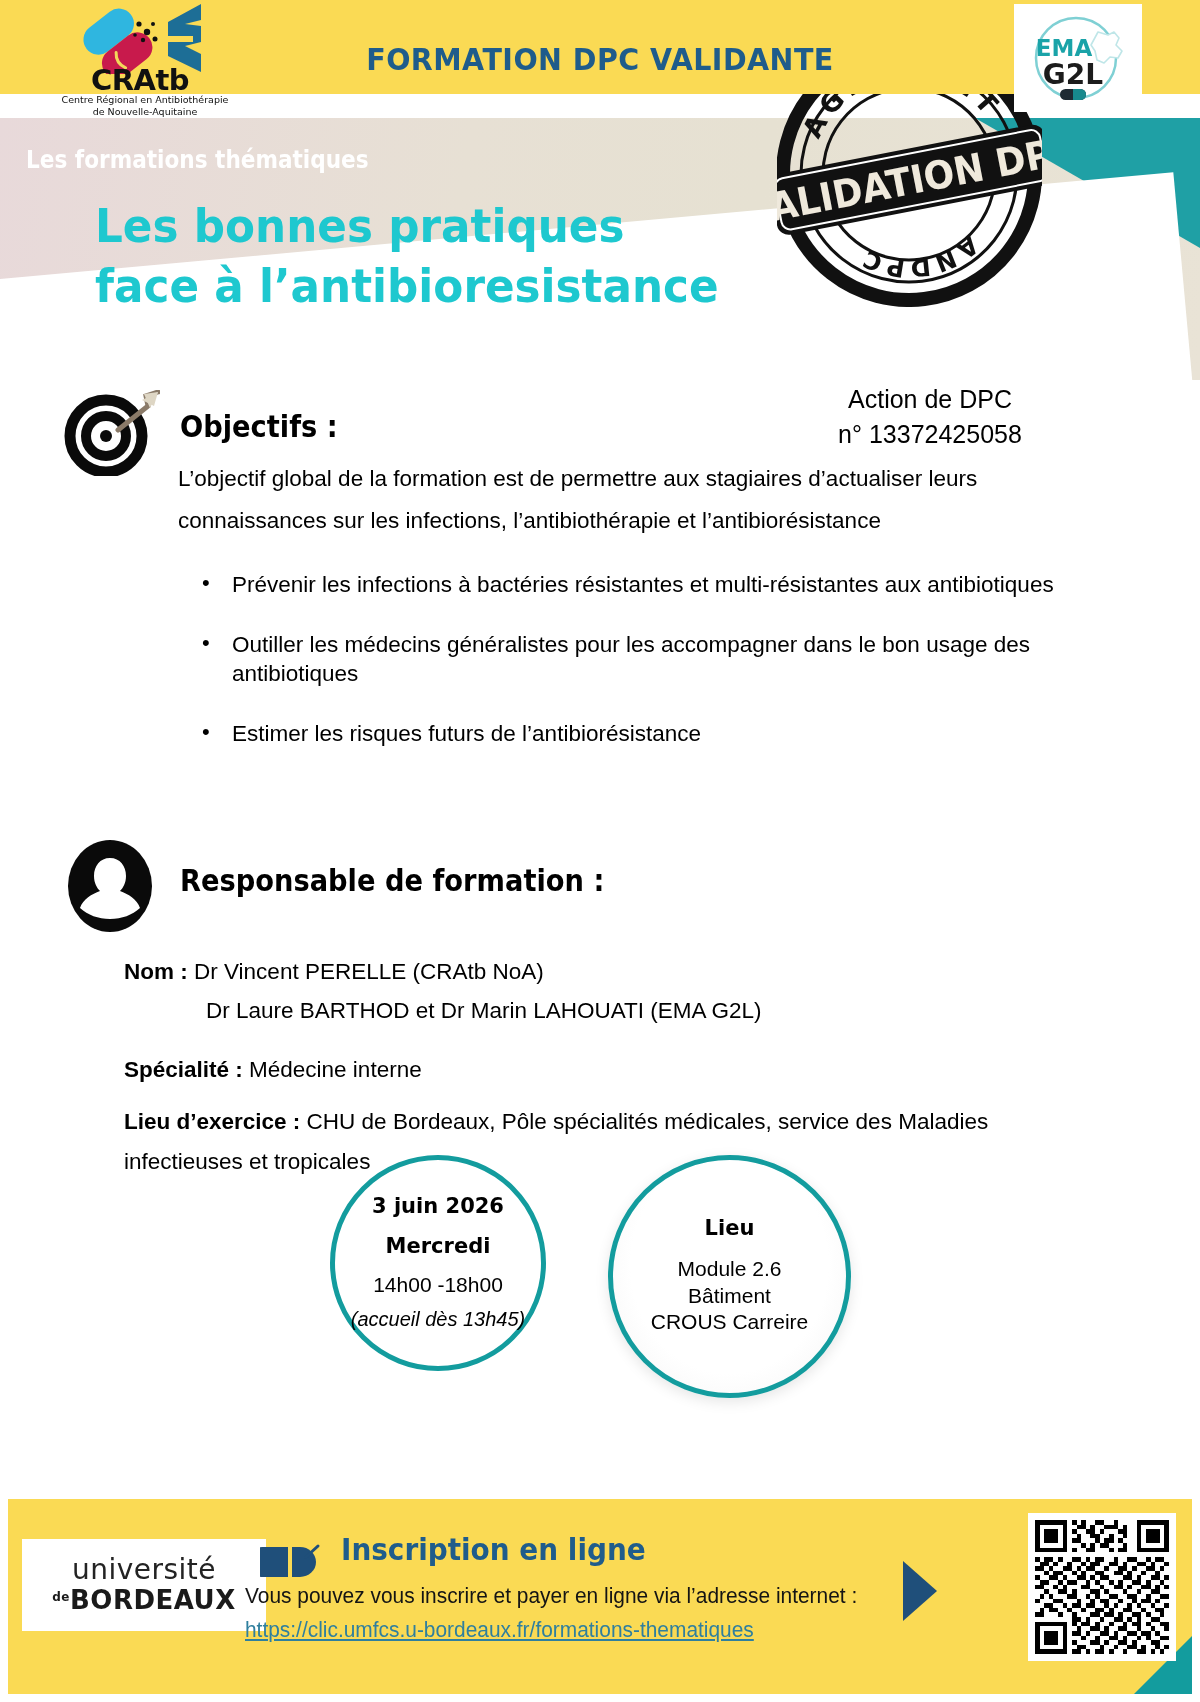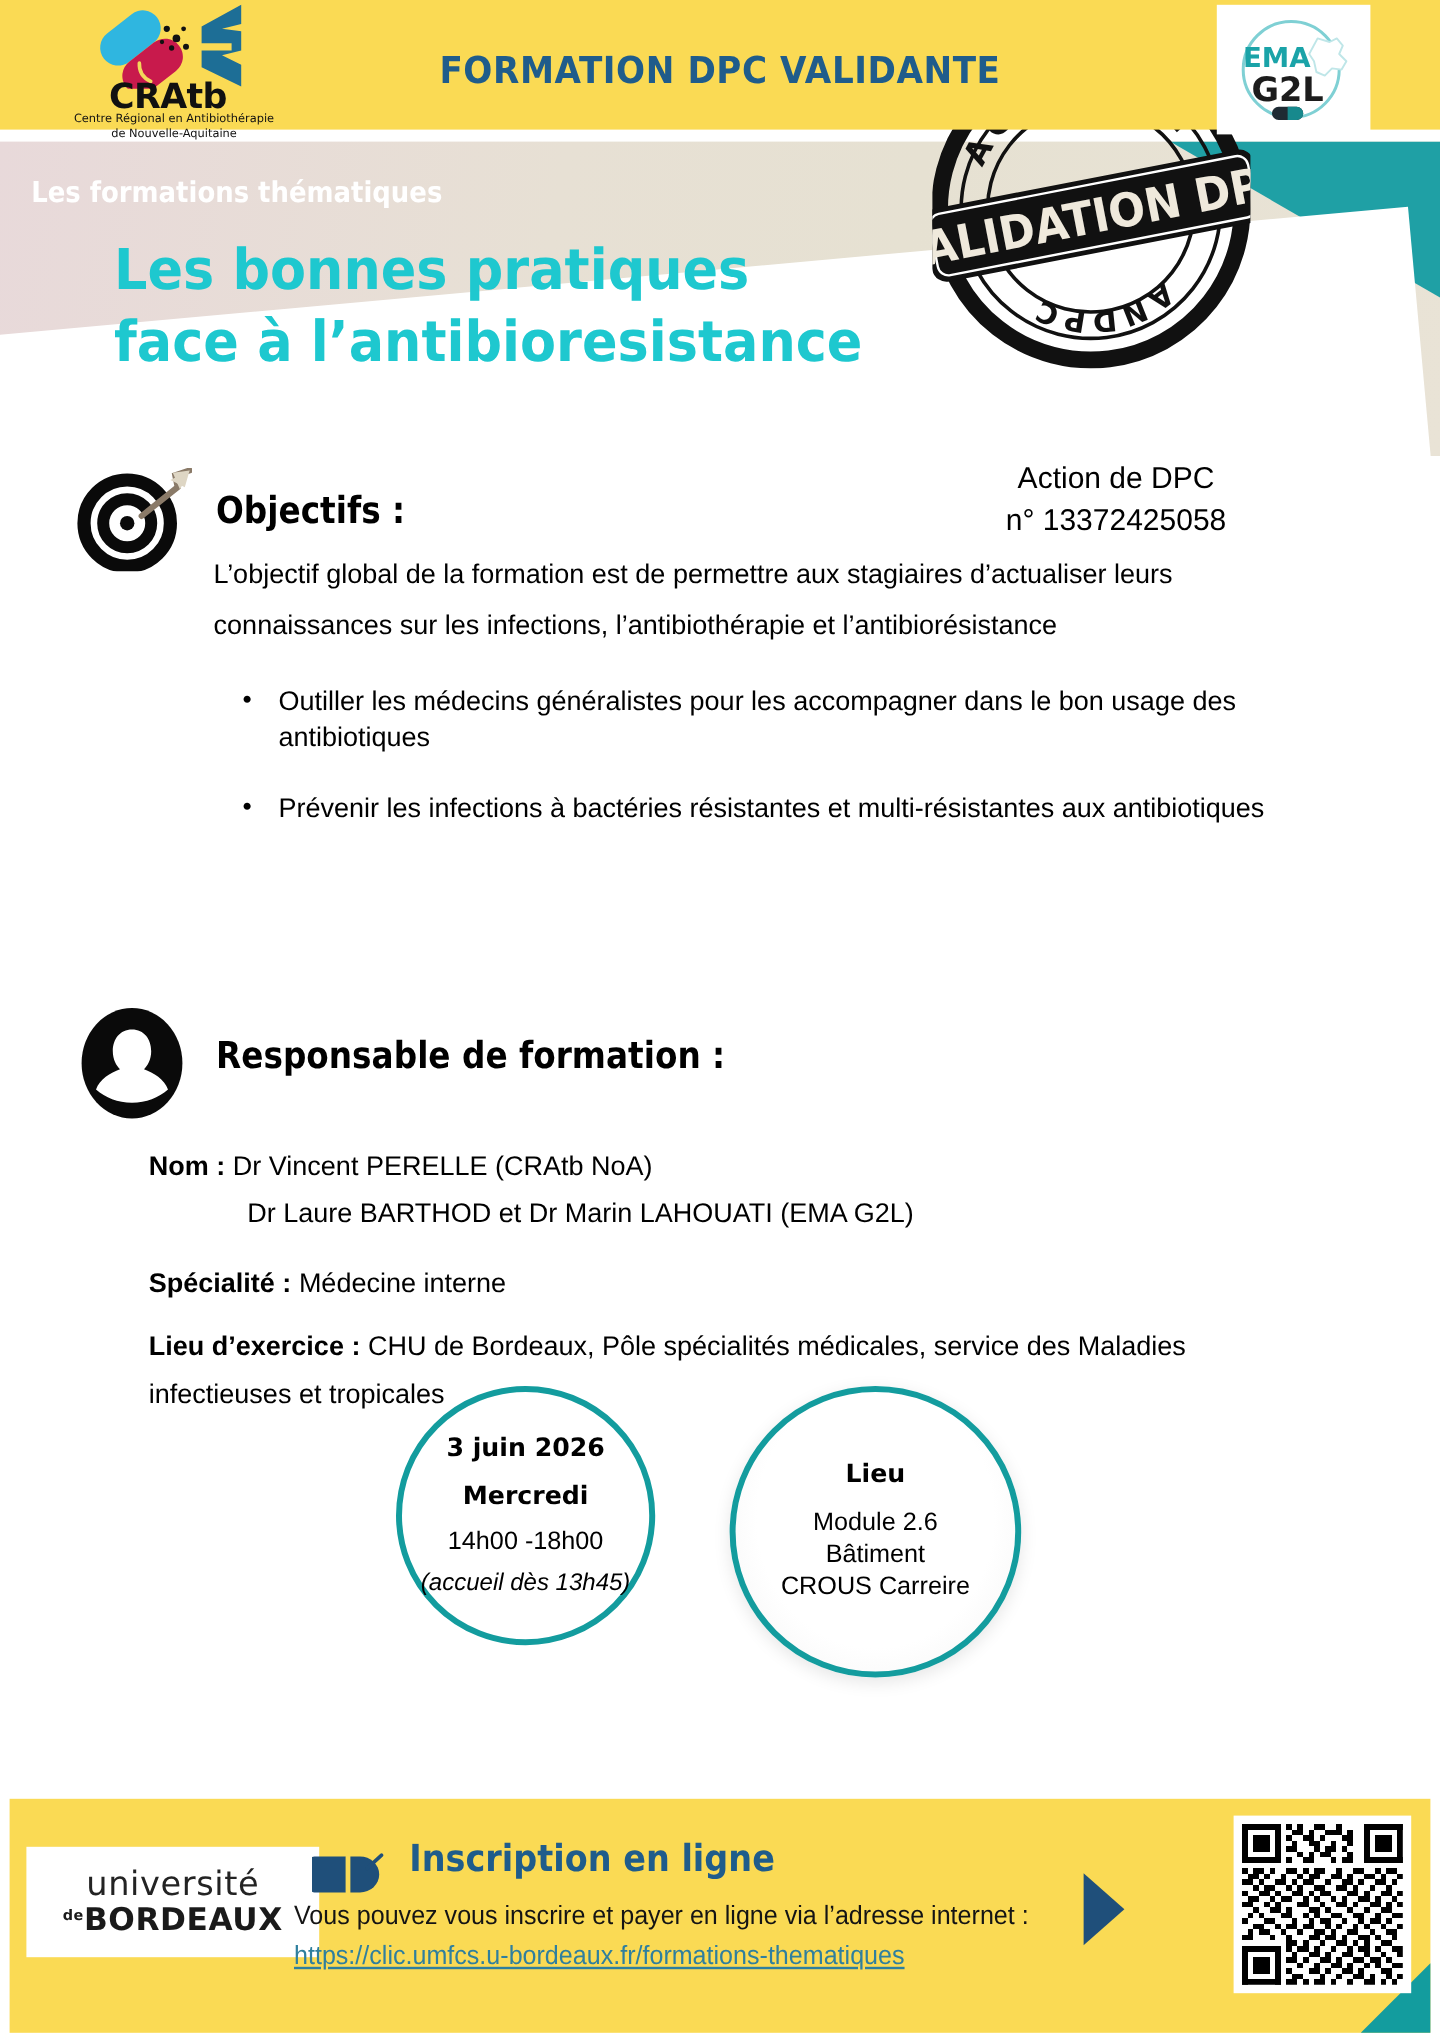--- a/index.html
+++ b/index.html
@@ -15,21 +15,21 @@
     width: 1200px;
     height: 1702px;
     background: #ffffff;
     overflow: hidden;
   }
 
   
   .topbar {
     position: absolute;
     left: 0; top: 0;
-    width: 1200px; height: 108px;
+    width: 1200px; height: 94px;
     background: #fada54;
     z-index: 5;
   }
   .cratb-logo {
     position: absolute;
     left: 55px; top: 2px;
     width: 170px; height: 114px;
   }
   .cratb-mark { position: absolute; left: 18px; top: 0px; width: 135px; height: 72px; }
   .cratb-word {
@@ -432,22 +432,23 @@
     <circle cx="44" cy="46" r="36" fill="none" stroke="#0a0a0a" stroke-width="11"></circle>
     <circle cx="44" cy="46" r="20" fill="none" stroke="#0a0a0a" stroke-width="10"></circle>
     <circle cx="44" cy="46" r="6" fill="#0a0a0a"></circle>
     <path d="M96 2 L84 6 L86 16 L56 40" stroke="#8a7a68" stroke-width="5" fill="none" stroke-linecap="round"></path>
     <path d="M96 2 L82 4 L88 18 Z" fill="#ded6c4"></path>
     <path d="M96 2 L92 16 L80 10 Z" fill="#ded6c4"></path>
   </svg>
   <div class="sec-head objectifs-head">Objectifs :</div>
   <div class="obj-intro">L’objectif global de la formation est de permettre aux stagiaires d’actualiser leurs connaissances sur les infections, l’antibiothérapie et l’antibiorésistance</div>
   <ul class="obj-list">
+    <li class="gap">Prévenir les infections à bactéries résistantes et multi-résistantes aux antibiotiques</li>
     <li class="gap">Outiller les médecins généralistes pour les accompagner dans le bon usage des antibiotiques</li>
-    <li class="gap">Prévenir les infections à bactéries résistantes et multi-résistantes aux antibiotiques</li>
+    <li>Estimer les risques futurs de l’antibiorésistance</li>
   </ul>
 
   <svg class="person-icon" viewBox="0 0 96 96">
     <ellipse cx="48" cy="48" rx="42" ry="46" fill="#0a0a0a"></ellipse>
     <path d="M48 20 c10 0 16 8 16 18 c0 7 -3 12 -6 15 c8 3 17 8 20 17 c-8 7 -18 11 -30 11
              c-12 0 -22 -4 -30 -11 c3 -9 12 -14 20 -17 c-3 -3 -6 -8 -6 -15 c0 -10 6 -18 16 -18 z" fill="#ffffff"></path>
   </svg>
   <div class="sec-head resp-head">Responsable de formation :</div>
 
   <div class="resp-block">

